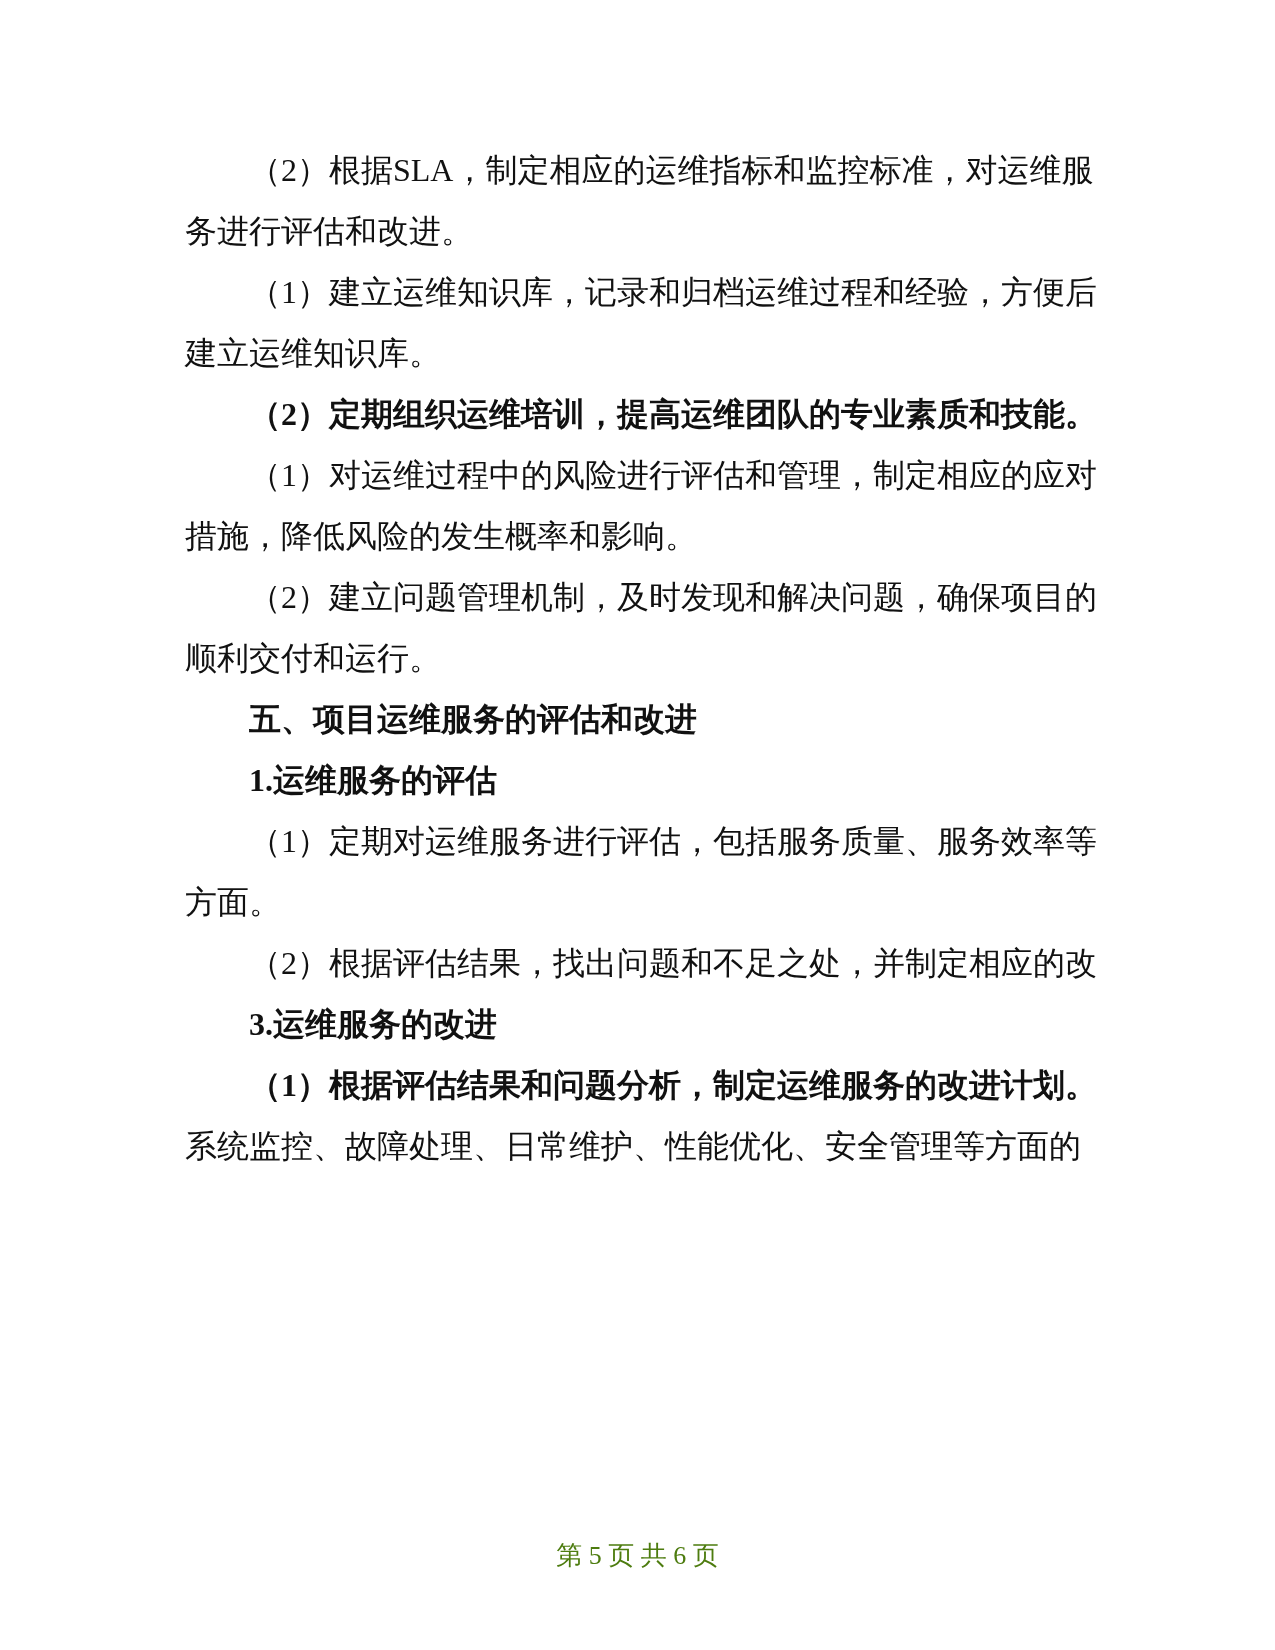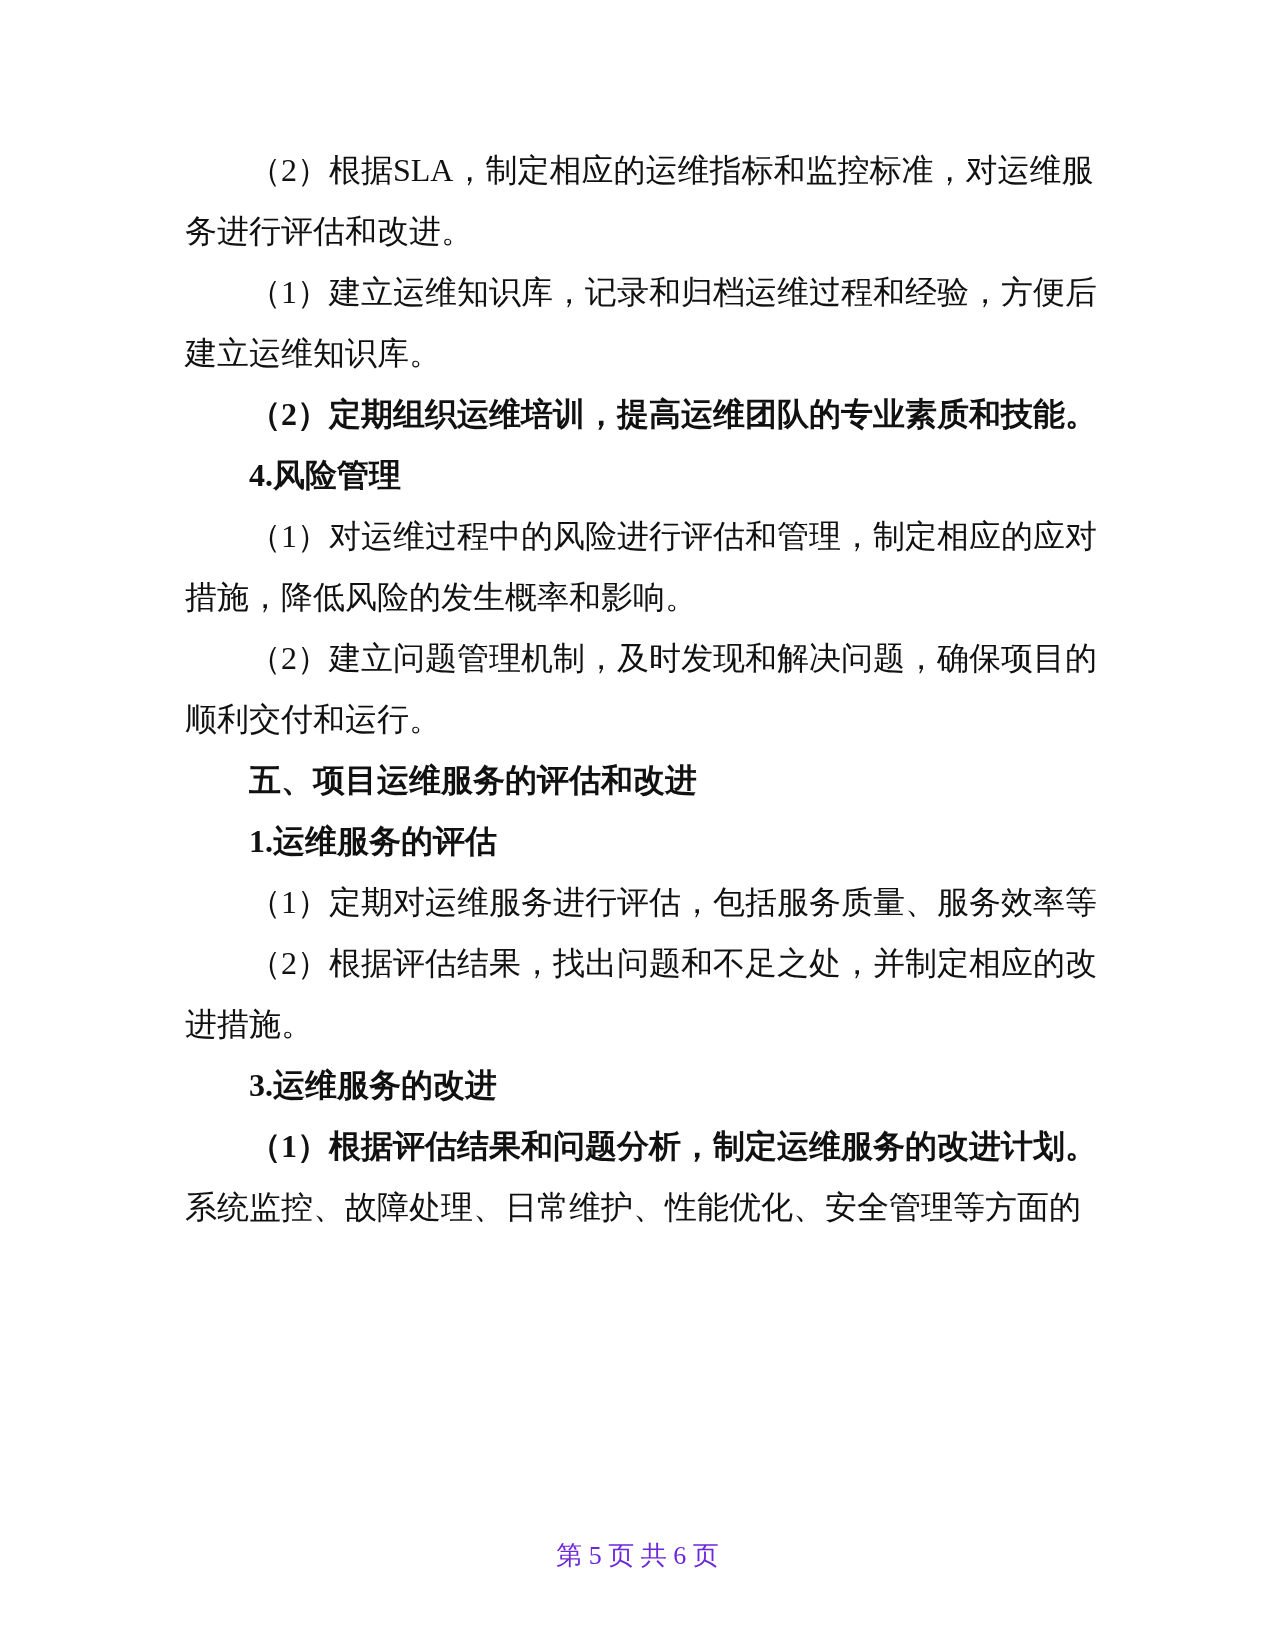--- a/index.html
+++ b/index.html
@@ -37,43 +37,42 @@
     font-weight: 700;
   }
   .footer {
     position: absolute;
     left: 0;
     top: 1536px;
     width: 1275px;
     text-align: center;
     font-size: 26px;
     line-height: 40px;
-    color: #6d28d9;
+    color: #4d7c0f;
   }
 </style>
 </head>
 <body>
 
 <div class="page">
   <div class="doc-body" id="doc-body">
       <div class="line indent">（2）根据SLA，制定相应的运维指标和监控标准，对运维服</div>
       <div class="line">务进行评估和改进。</div>
       <div class="line indent">（1）建立运维知识库，记录和归档运维过程和经验，方便后</div>
       <div class="line">建立运维知识库。</div>
       <div class="line indent bold">（2）定期组织运维培训，提高运维团队的专业素质和技能。</div>
-      <div class="line indent bold">4.风险管理</div>
       <div class="line indent">（1）对运维过程中的风险进行评估和管理，制定相应的应对</div>
       <div class="line">措施，降低风险的发生概率和影响。</div>
       <div class="line indent">（2）建立问题管理机制，及时发现和解决问题，确保项目的</div>
       <div class="line">顺利交付和运行。</div>
       <div class="line indent bold">五、项目运维服务的评估和改进</div>
       <div class="line indent bold">1.运维服务的评估</div>
       <div class="line indent">（1）定期对运维服务进行评估，包括服务质量、服务效率等</div>
+      <div class="line">方面。</div>
       <div class="line indent">（2）根据评估结果，找出问题和不足之处，并制定相应的改</div>
-      <div class="line">进措施。</div>
       <div class="line indent bold">3.运维服务的改进</div>
       <div class="line indent bold">（1）根据评估结果和问题分析，制定运维服务的改进计划。</div>
       <div class="line">系统监控、故障处理、日常维护、性能优化、安全管理等方面的</div>
     </div>
   <div class="footer">
     <span>第 5 页 共 6 页</span>
   </div>
 </div>
 
 </body></html>

